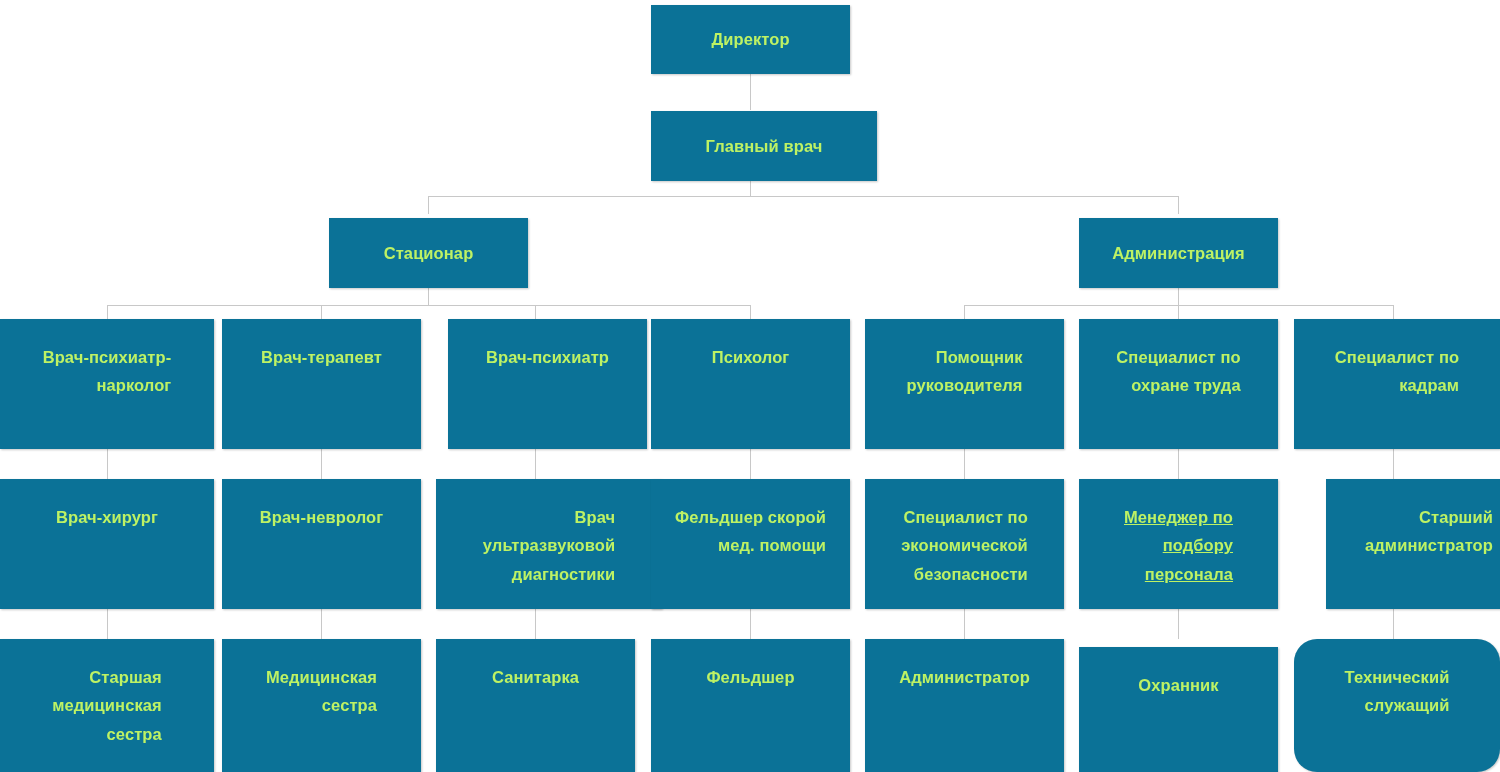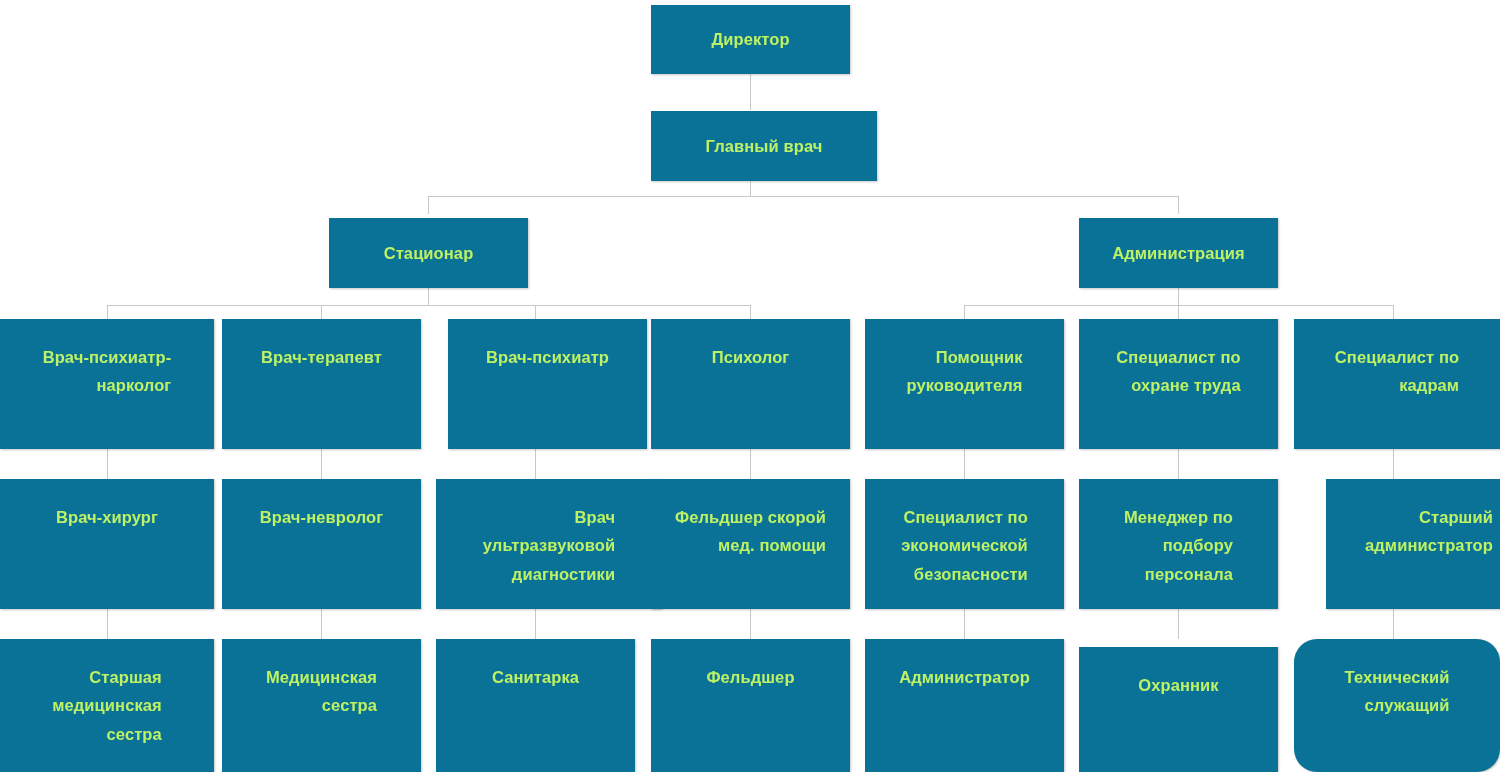--- a/index.html
+++ b/index.html
@@ -110,21 +110,21 @@
   <div class="node" style="left:0px; top:479px; width:214px; height:130px;">Врач-хирург</div>
   <div class="node" style="left:222px; top:479px; width:199px; height:130px;">Врач-невролог</div>
   <div class="node" style="left:436px; top:479px; width:226px; height:130px;">Врач
 ультразвуковой
 диагностики</div>
   <div class="node" style="left:651px; top:479px; width:199px; height:130px;">Фельдшер скорой
 мед. помощи</div>
   <div class="node" style="left:865px; top:479px; width:199px; height:130px;">Специалист по
 экономической
 безопасности</div>
-  <div class="node" style="left:1079px; top:479px; width:199px; height:130px;">Менеджер по
+  <div class="node" style="left:1079px; top:479px; width:199px; height:130px;text-decoration:underline;">Менеджер по
 подбору
 персонала</div>
   <div class="node" style="left:1326px; top:479px; width:206px; height:130px;">Старший
 администратор</div>
 
   <div class="node" style="left:0px; top:639px; width:214px; height:133px;">Старшая
 медицинская
 сестра</div>
   <div class="node" style="left:222px; top:639px; width:199px; height:133px;">Медицинская
 сестра</div>

